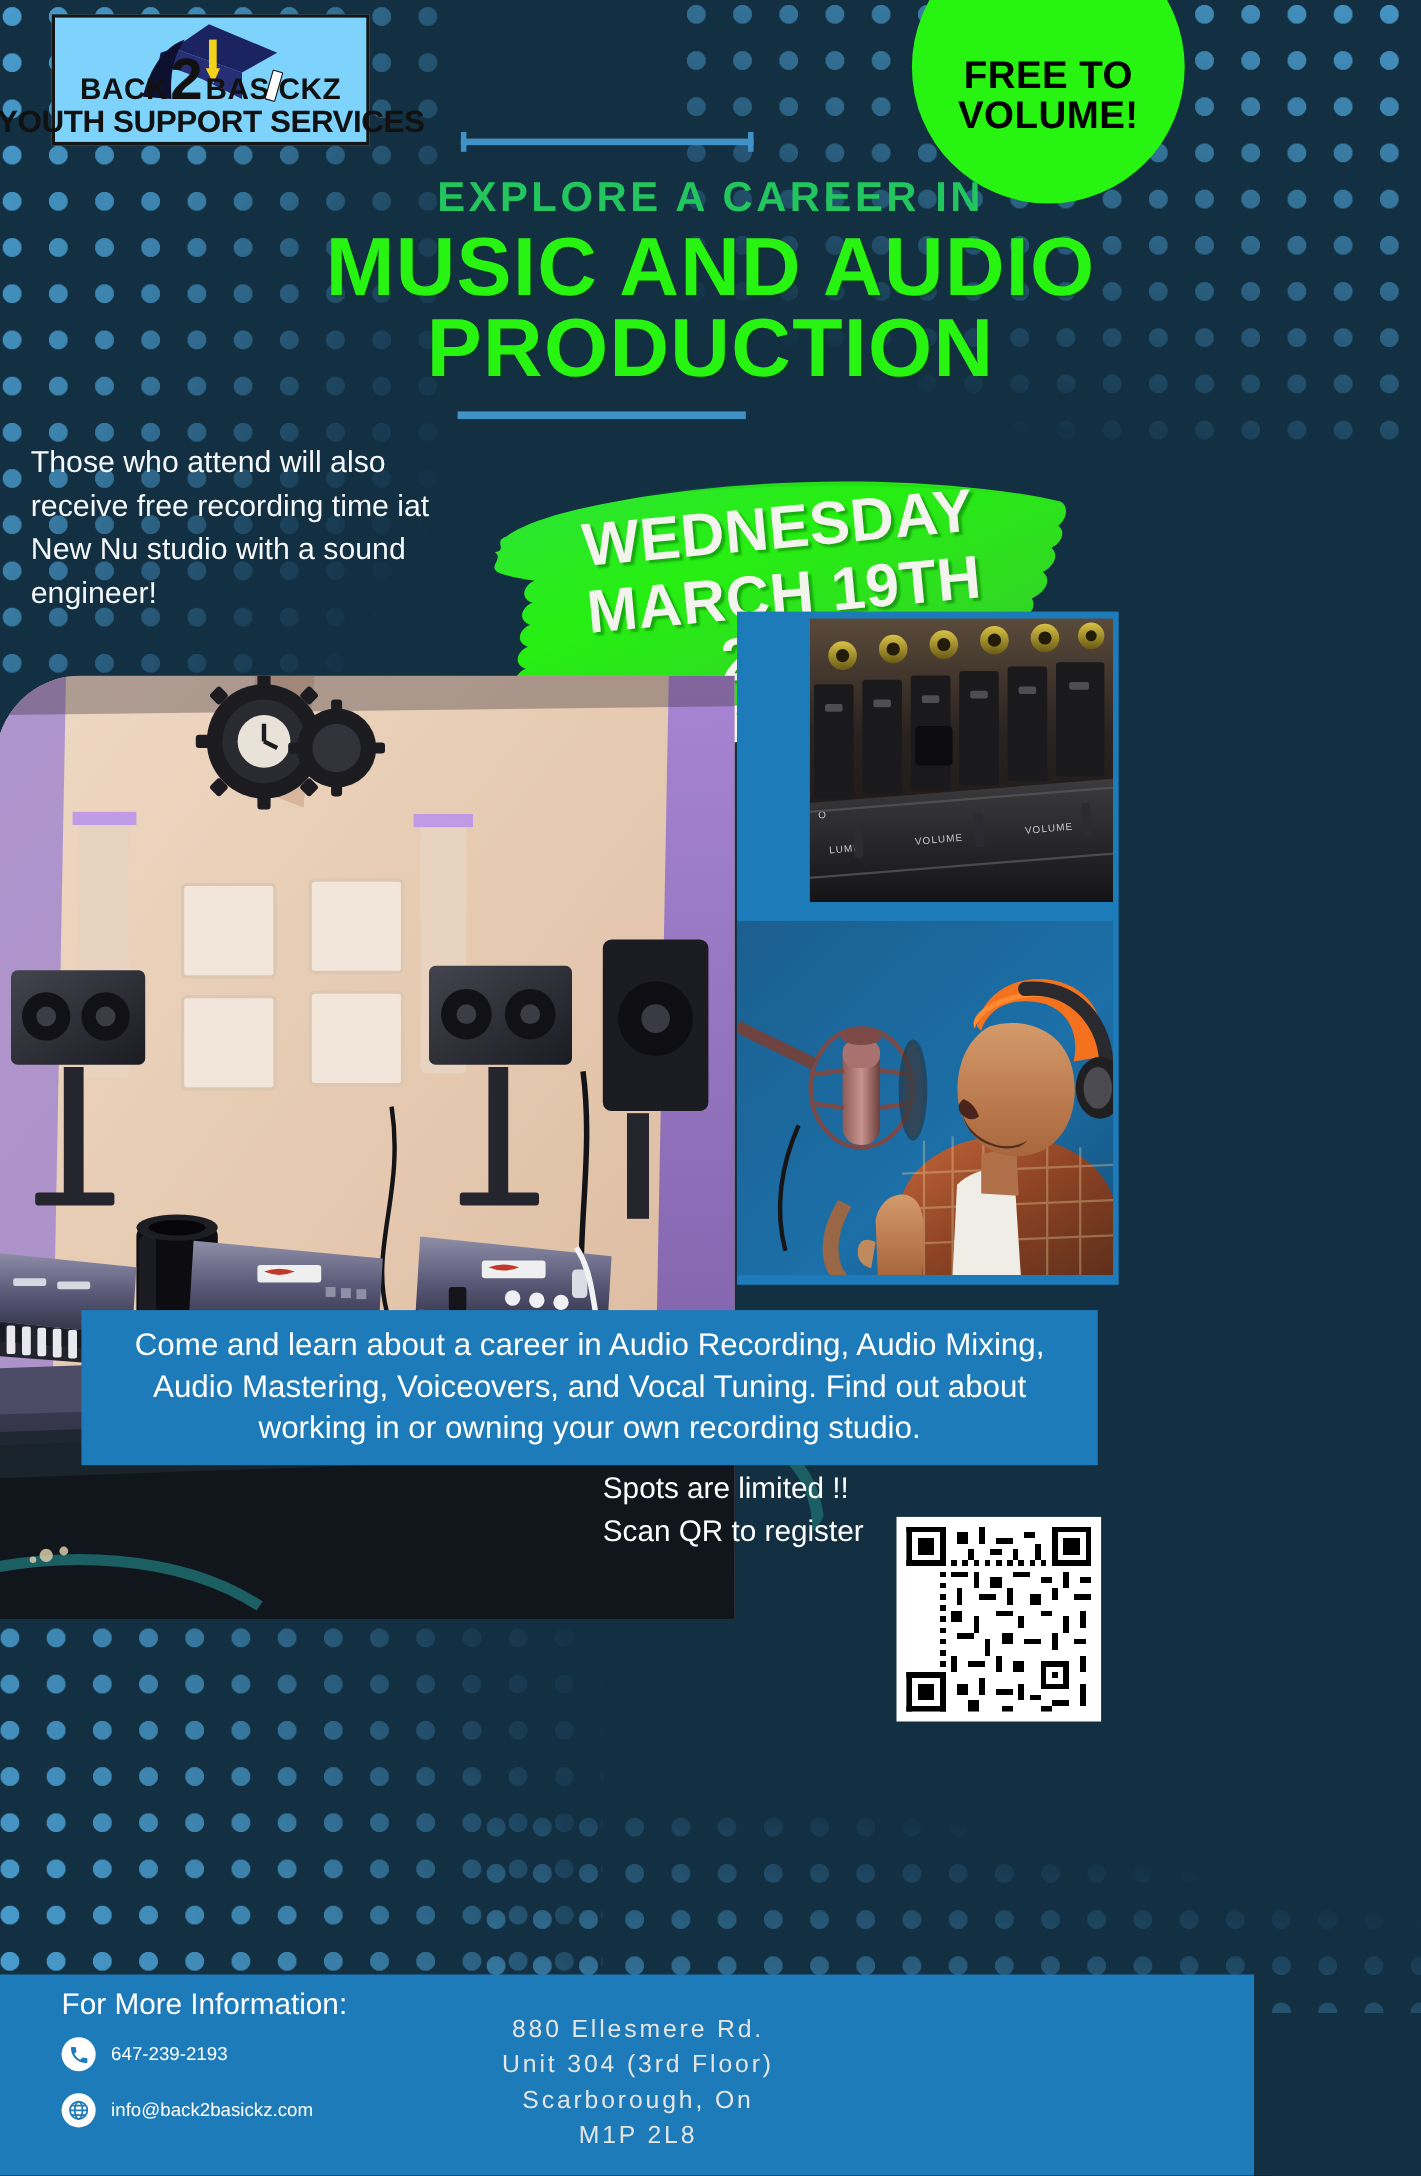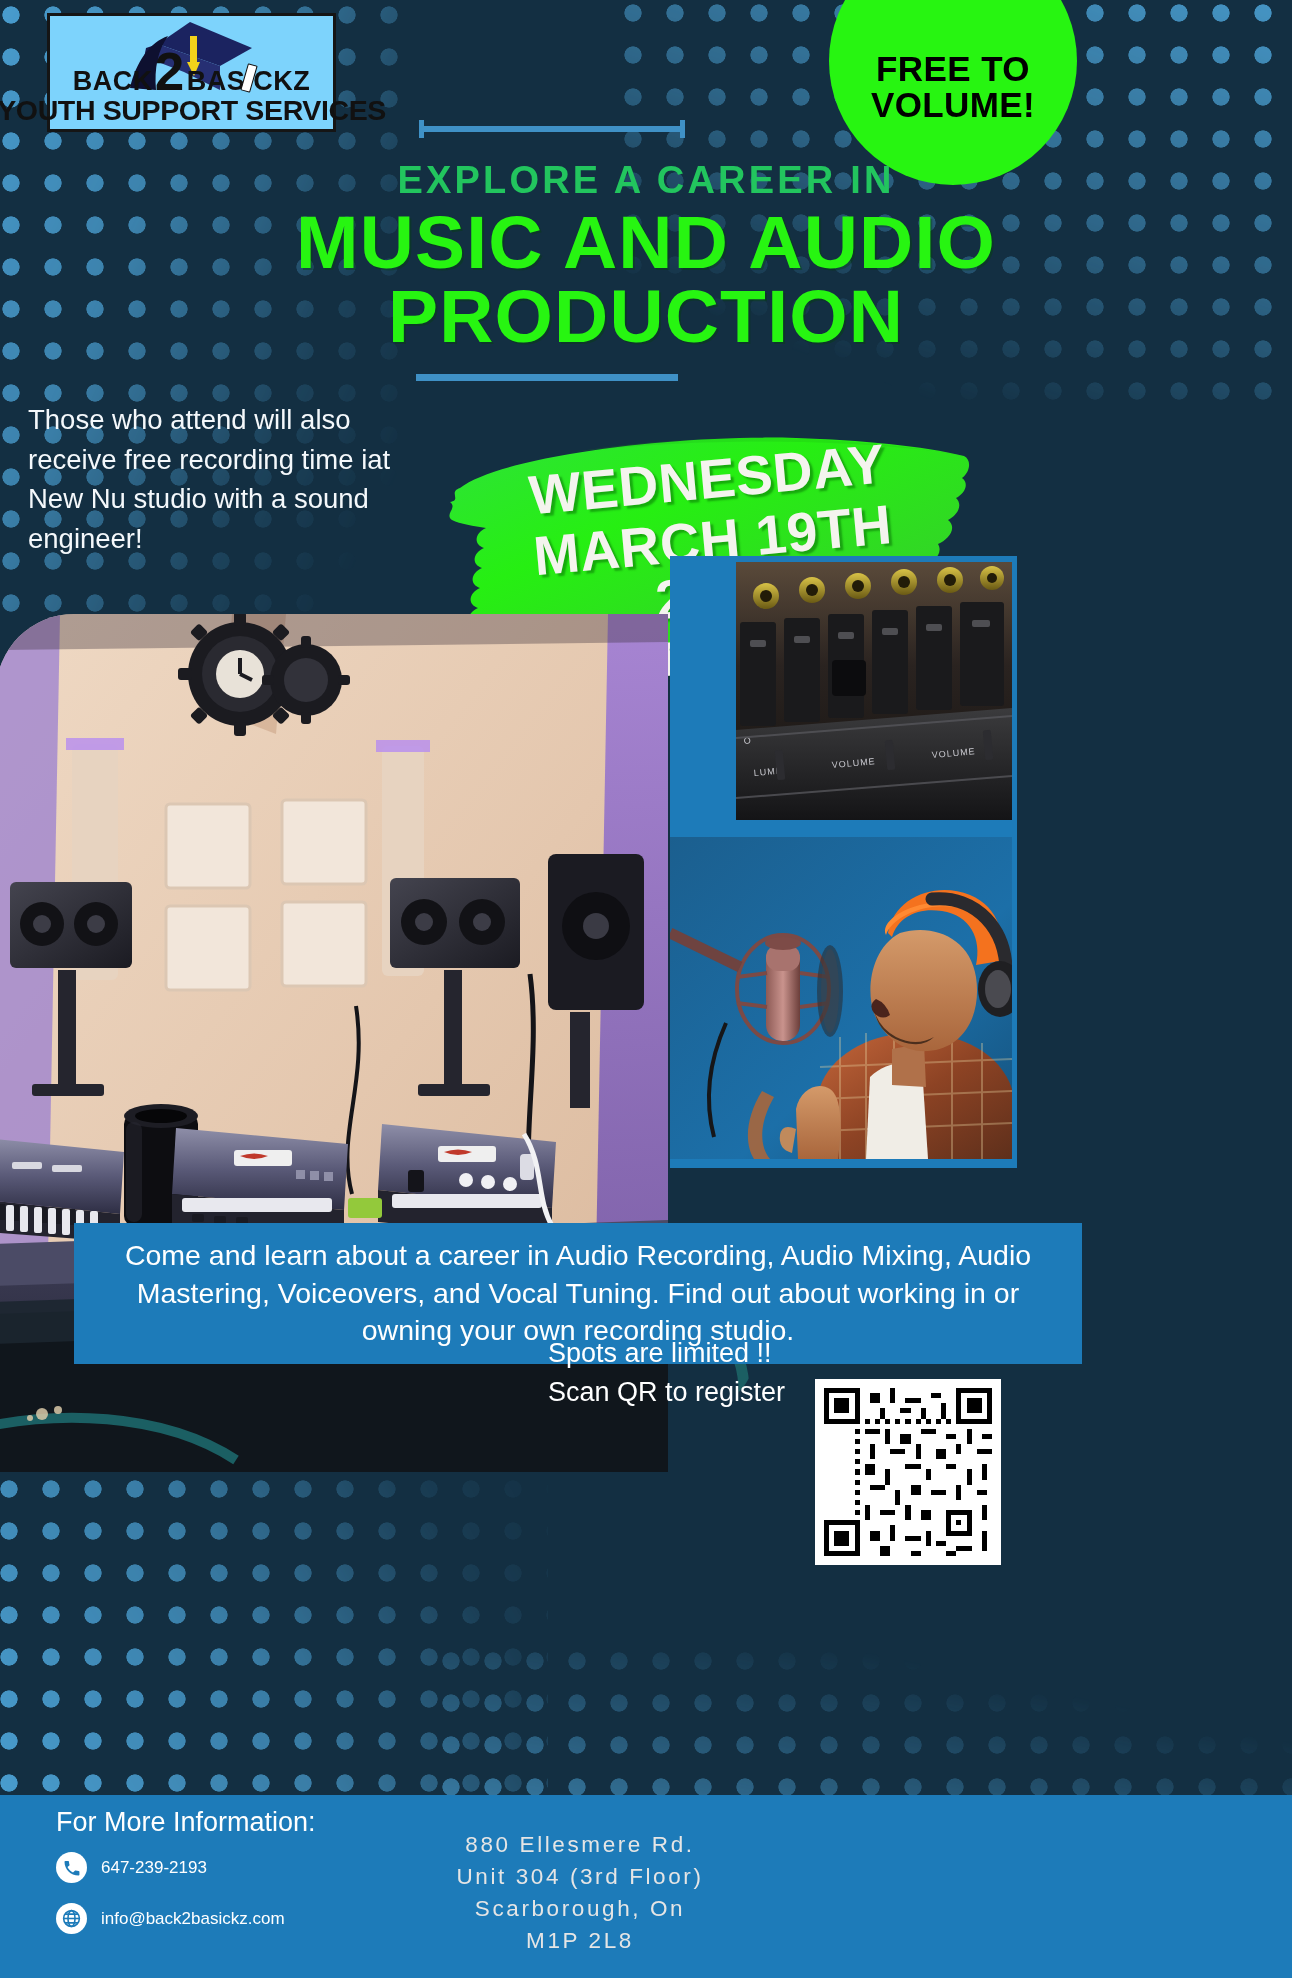--- a/index.html
+++ b/index.html
@@ -168,43 +168,43 @@
     left: 670px; top: 837px; width: 342px; height: 322px;
   }
   
   #blue-panel-r {
     position: absolute; left: 670px; top: 556px; width: 347px; height: 612px;
     background: #1d7bb9;
   }
 
   
   #desc-box {
-    position: absolute; left: 74px; top: 1191px; width: 1008px; height: 141px;
+    position: absolute; left: 74px; top: 1191px; width: 924px; height: 141px;
     background: #1d7bb9;
-    display: flex; align-items: center; justify-content: flex-end; margin-top: 32px;
+    display: flex; align-items: center; justify-content: flex-end;
   }
   #desc-box p {
     color: #fff; font-size: 28.5px; line-height: 1.33;
     text-align: center; padding: 0 18px;
   }
 
   
   #spots {
     position: absolute; left: 548px; top: 1334px; width: 270px;
     text-align: left; color: #fff; font-size: 27px; line-height: 1.45;
   }
   #qr {
     position: absolute; left: 815px; top: 1379px; width: 186px; height: 186px;
     background: #fff; padding: 9px;
   }
   #qr svg { display: block; width: 100%; height: 100%; }
 
   
   #footer {
-    position: absolute; left: 0; top: 1795px; width: 1292px; height: 183px;
+    position: absolute; left: 0; top: 1795px; width: 1140px; height: 183px;
     background: #1d7bb9;
   }
   #f-left { position: absolute; left: 56px; top: 12px; color: #fff; }
   #f-title { font-size: 27px; margin-bottom: 14px; }
   .f-row { display: flex; align-items: center; gap: 14px; margin-bottom: 20px; }
   .f-row .ico {
     width: 31px; height: 31px; border-radius: 50%; background: #fff;
     display: flex; align-items: center; justify-content: center;
     flex: 0 0 auto;
   }

